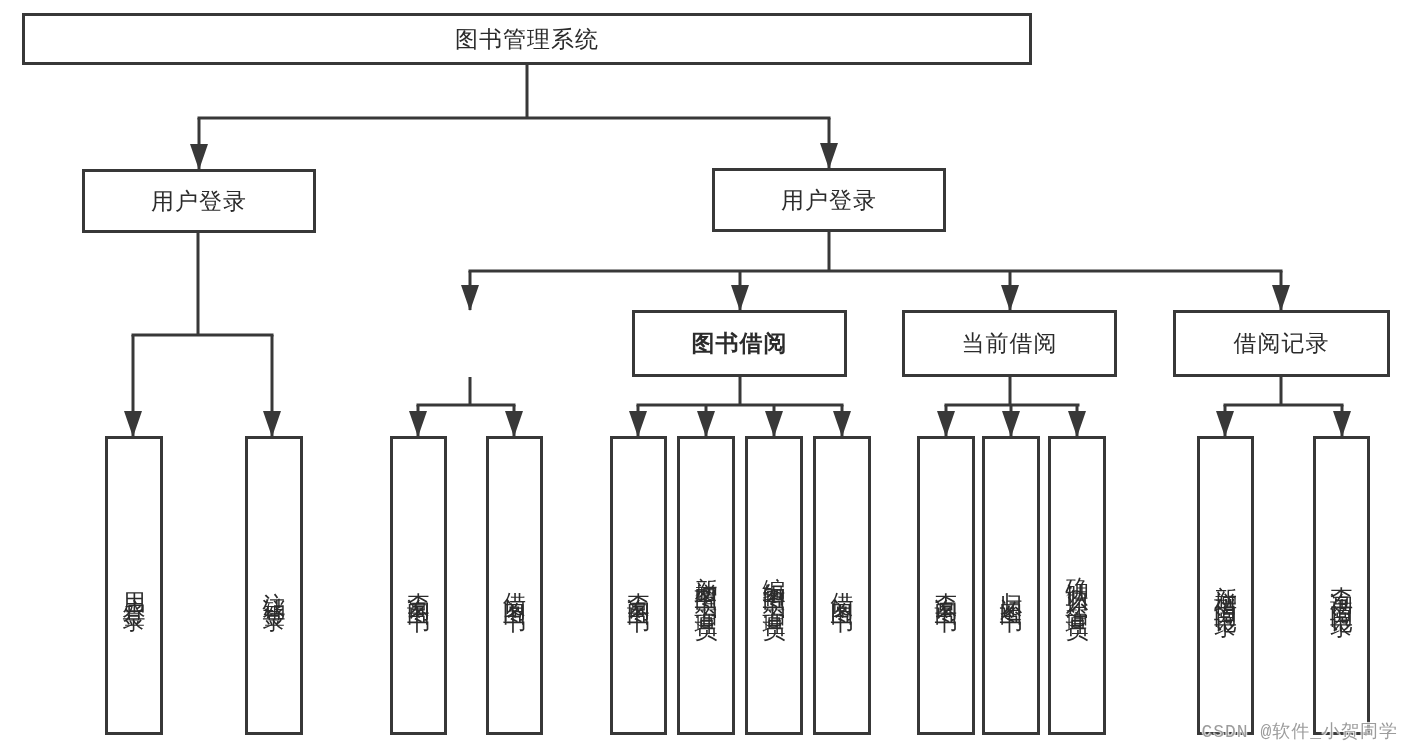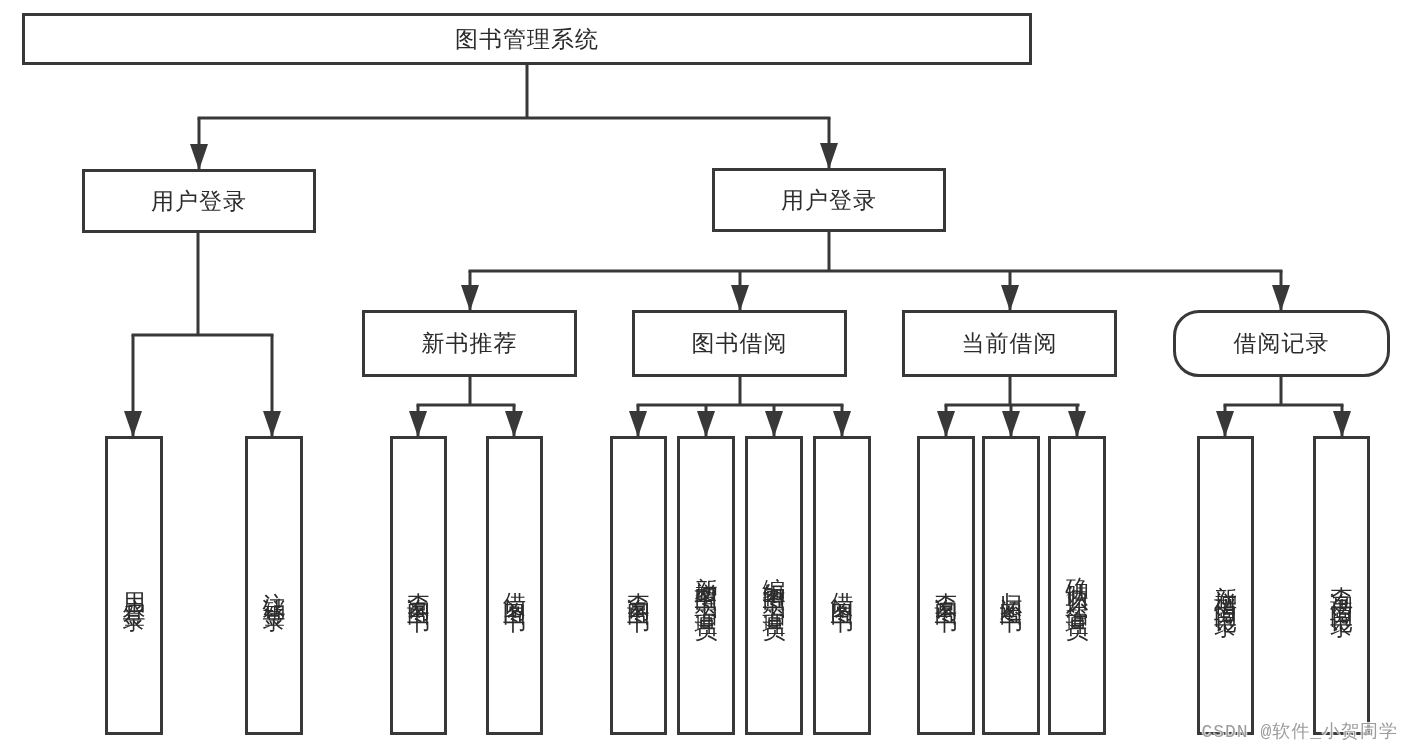--- a/index.html
+++ b/index.html
@@ -116,24 +116,23 @@
 
     <line x1="1225" y1="405" x2="1225" y2="436" stroke="#383838" stroke-width="3" marker-end="url(#ah)"></line>
     <line x1="1342" y1="405" x2="1342" y2="436" stroke="#383838" stroke-width="3" marker-end="url(#ah)"></line>
   </svg>
 
   <div class="node" style="left:22px; top:13px; width:1010px; height:52px;">图书管理系统</div>
 
   <div class="node" style="left:82px; top:169px; width:234px; height:64px;">用户登录</div>
   <div class="node" style="left:712px; top:168px; width:234px; height:64px;">用户登录</div>
 
-  <div class="node" style="left:362px; top:310px; width:215px; height:67px;">新书推荐</div>
-  <div class="node" style="left:632px; top:310px; width:215px; height:67px;">图书借阅</div>
+  <div class="node" style="left:632px; top:310px; width:215px; height:67px;font-weight:bold;">图书借阅</div>
   <div class="node" style="left:902px; top:310px; width:215px; height:67px;">当前借阅</div>
-  <div class="node" style="left:1173px; top:310px; width:217px; height:67px;border-radius:26px;">借阅记录</div>
+  <div class="node" style="left:1173px; top:310px; width:217px; height:67px;">借阅记录</div>
 
   <div class="leaf" style="left:105px; width:58px;">用户登录</div>
   <div class="leaf" style="left:245px; width:58px;">注销登录</div>
 
   <div class="leaf" style="left:390px; width:57px;">查询图书</div>
   <div class="leaf" style="left:486px; width:57px;">借阅图书</div>
 
   <div class="leaf" style="left:610px; width:57px;">查询图书</div>
   <div class="leaf" style="left:677px; width:58px;">新增图书（管理员）</div>
   <div class="leaf" style="left:745px; width:58px;">编辑图书（管理员）</div>

